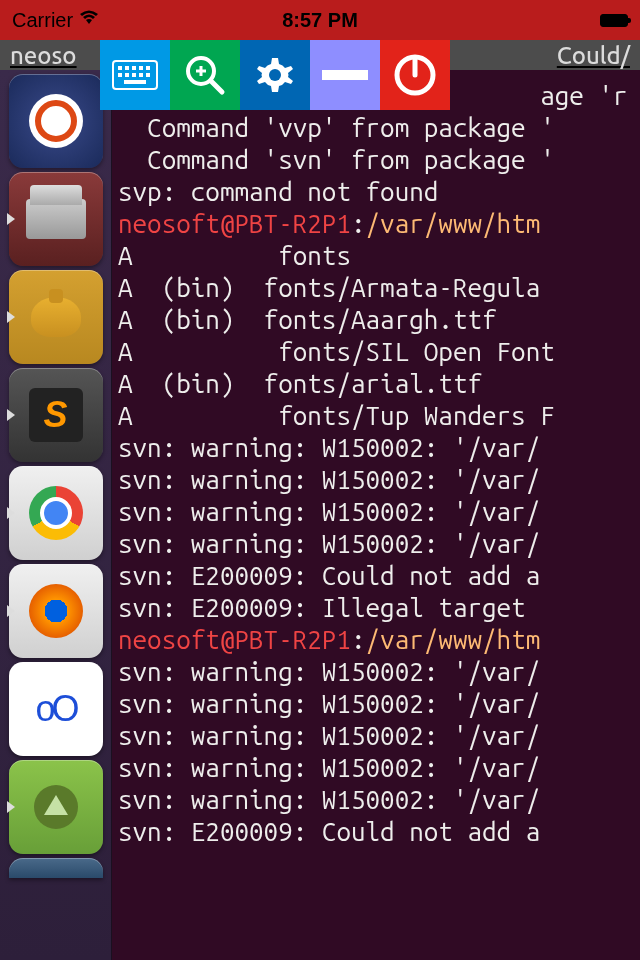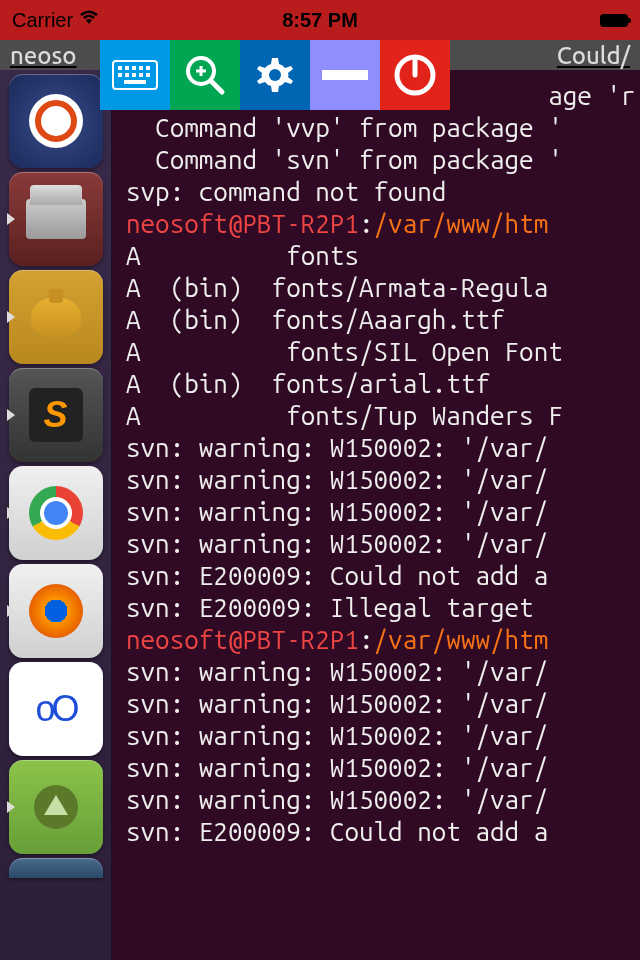--- a/index.html
+++ b/index.html
@@ -39,23 +39,23 @@
 .chrome-circle{width:54px;height:54px;border-radius:50%;background:conic-gradient(#ea4335 0deg 120deg,#fbbc05 120deg 240deg,#34a853 240deg 360deg);position:relative;}
 .chrome-circle:before{content:"";position:absolute;top:50%;left:50%;width:24px;height:24px;background:#4285f4;border:4px solid #fff;border-radius:50%;transform:translate(-50%,-50%);}
 .firefox-icon{background:linear-gradient(#f0f0f0,#d0d0d0);}
 .firefox-circle{width:54px;height:54px;border-radius:50%;background:radial-gradient(circle,#0060df 30%,#ff9500 30%,#e66000 70%,#ff3c00 100%);}
 .oo-icon{background:#fff;}
 .oo-text{font-size:36px;color:#1d4ed8;font-weight:300;letter-spacing:-4px;}
 .astudio-icon{background:linear-gradient(#8bc34a,#689f38);}
 .astudio-inner{width:44px;height:44px;background:#5a7a2a;border-radius:50%;position:relative;}
 .astudio-inner:before{content:"";position:absolute;top:50%;left:50%;transform:translate(-50%,-60%);width:0;height:0;border-left:12px solid transparent;border-right:12px solid transparent;border-bottom:20px solid #c5e1a5;}
 .last-icon{background:linear-gradient(#4a6a8a,#2a4a6a);height:20px;border-radius:14px 14px 0 0;margin-bottom:0;}
-.terminal{position:absolute;left:112px;top:30px;right:0;bottom:0;background:#300a24;padding:10px 14px;font-family:"Ubuntu Mono","DejaVu Sans Mono",monospace;font-size:26px;line-height:32px;color:#eeeeec;overflow:hidden;white-space:pre;}
+.terminal{position:absolute;left:112px;top:30px;right:0;bottom:0;background:#300a24;padding:10px 6px;font-family:"Ubuntu Mono","DejaVu Sans Mono",monospace;font-size:26px;line-height:32px;color:#eeeeec;overflow:hidden;white-space:pre;}
 .prompt{color:#ef4444;}
-.path{color:#f97316;}
+.path{color:#fdba74;}
 </style>
 </head>
 <body>
 
 <div class="status-bar">
   <div class="status-left">
     <span>Carrier</span>
     <span class="wifi">
       <svg width="20" height="16" viewBox="0 0 20 16">
           <path d="M10 14 L7 10 Q10 8 13 10 Z M4 7 Q10 2 16 7 L14 9 Q10 5 6 9 Z M1 4 Q10 -3 19 4 L17 6 Q10 0 3 6 Z" fill="#000"></path>

